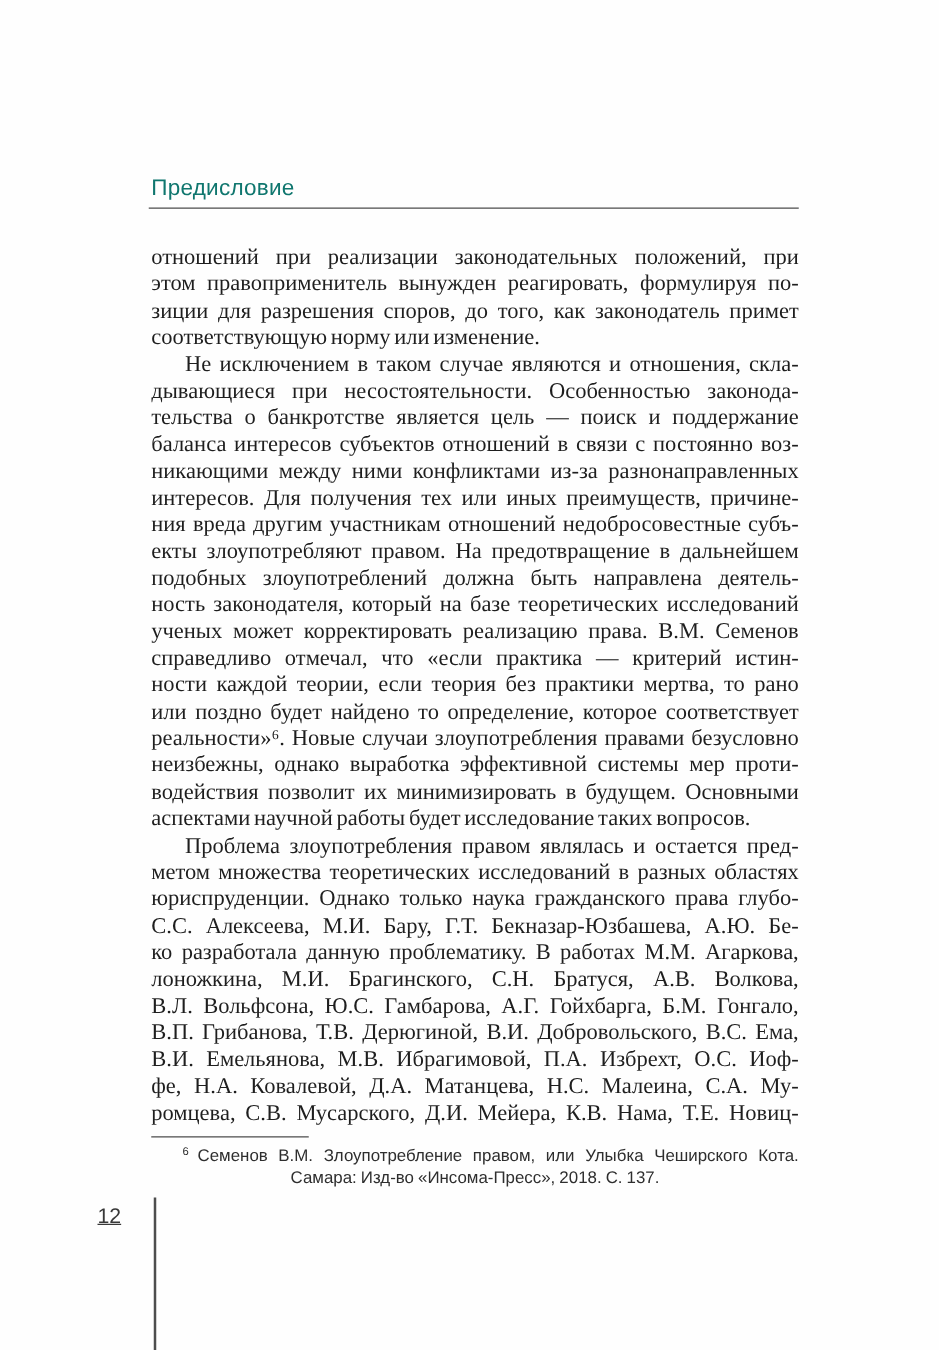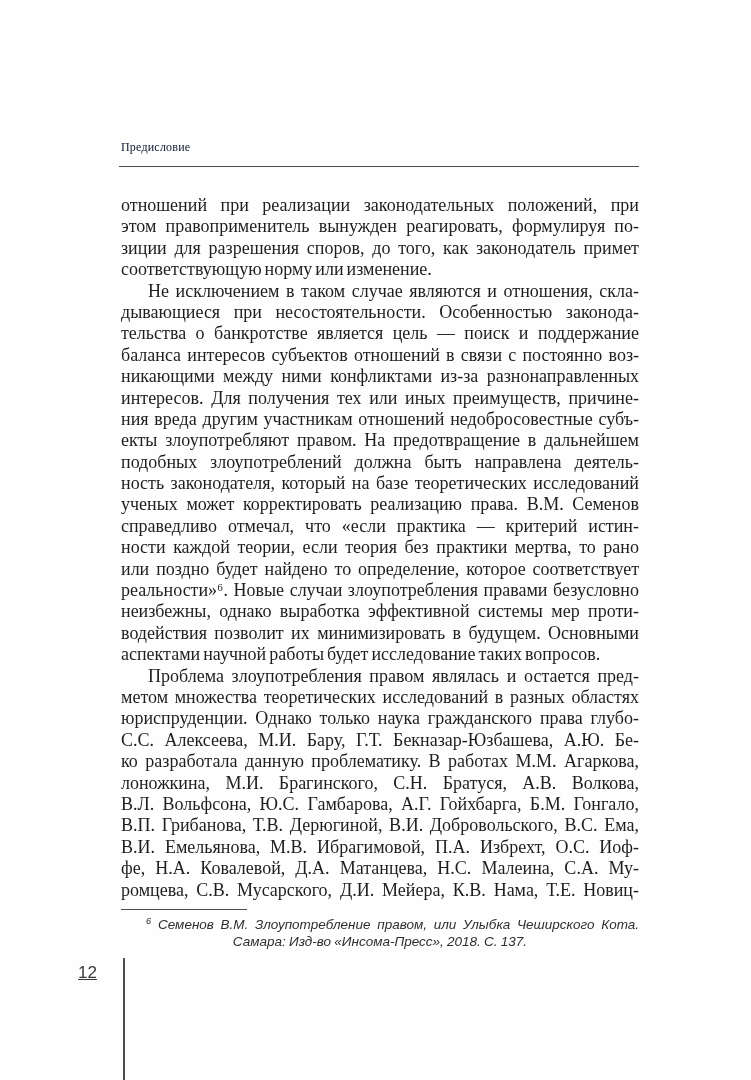--- a/index.html
+++ b/index.html
@@ -14,24 +14,24 @@
     background: #fefefe;
     overflow: hidden;
     font-family: "Liberation Serif", "DejaVu Serif", serif;
     color: #1e1e1e;
   }
   .running-header {
     position: absolute;
     left: 121px;
     top: 140px;
     width: 518px;
-    font-family: Liberation Serif, serif;
-    font-size: 12px;
+    font-family: Liberation Sans, sans-serif;
+    font-size: 18px;
     letter-spacing: 0.2px;
-    color: #0f172a;
+    color: #0f766e;
   }
   .header-rule {
     position: absolute;
     left: 119px;
     top: 166px;
     width: 520px;
     height: 0;
     border-top: 1.2px solid #4c4c4c;
   }
   .body-text {
@@ -68,21 +68,20 @@
   .footnote {
     position: absolute;
     left: 121px;
     top: 913px;
     width: 518px;
     font-family: "Liberation Sans", "DejaVu Sans", sans-serif;
     font-size: 13.5px;
     line-height: 16.8px;
     color: #2e2e2e;
     word-spacing: -0.5px;
-    font-style: italic;
   }
   .fn-line {
     text-align: center;
   }
   .fn-line.fn-justify {
     text-align: justify;
     text-align-last: justify;
   }
   .fn-line.fn-indent {
     text-indent: 25px;

